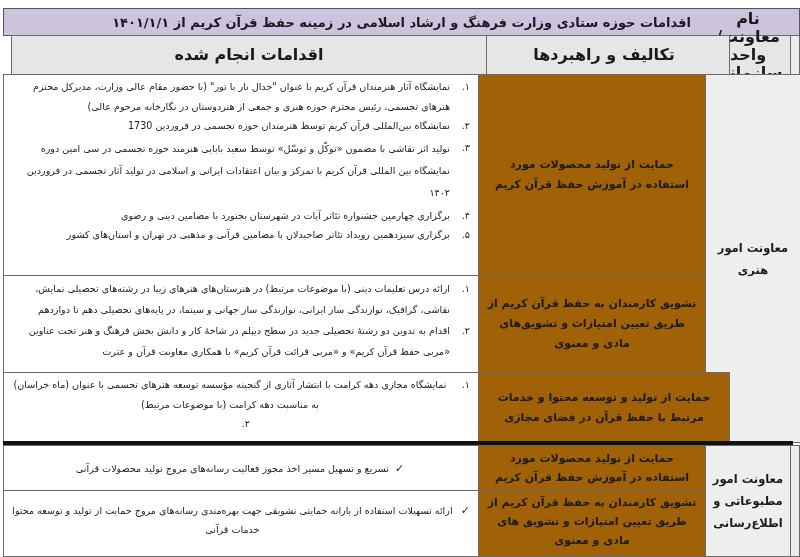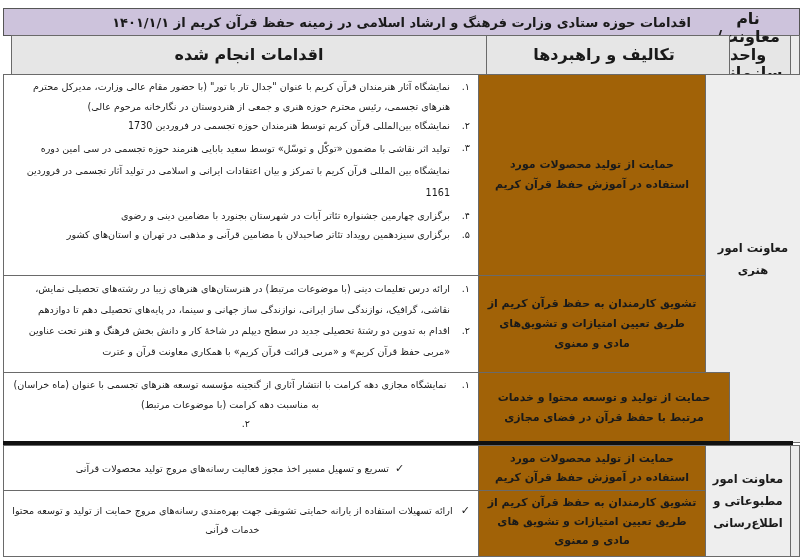--- a/index.html
+++ b/index.html
@@ -48,21 +48,21 @@
     <li>
         <span class="num">۱.</span>
         <span class="txt">نمایشگاه آثار هنرمندان قرآن کریم با عنوان "جدال تار با تور" (با حضور مقام عالی وزارت، مدیرکل محترم هنرهای تجسمی، رئیس محترم حوزه هنری و جمعی از هنردوستان در نگارخانه مرحوم عالی)</span>
       </li>
     <li>
         <span class="num">۲.</span>
         <span class="txt">نمایشگاه بین‌المللی قرآن کریم توسط هنرمندان حوزه تجسمی در فروردین 1730</span>
       </li>
     <li style="margin:2px 0;">
         <span class="num">۳.</span>
-        <span class="txt" style="line-height:22px;">تولید اثر نقاشی با مضمون «توکّل و توسّل» توسط سعید بابایی هنرمند حوزه تجسمی در سی امین دوره نمایشگاه بین المللی قرآن کریم با تمرکز و بیان اعتقادات ایرانی و اسلامی در تولید آثار تجسمی در فروردین 1161</span>
+        <span class="txt" style="line-height:22px;">تولید اثر نقاشی با مضمون «توکّل و توسّل» توسط سعید بابایی هنرمند حوزه تجسمی در سی امین دوره نمایشگاه بین المللی قرآن کریم با تمرکز و بیان اعتقادات ایرانی و اسلامی در تولید آثار تجسمی در فروردین ۱۴۰۲</span>
       </li>
     <li>
         <span class="num">۴.</span>
         <span class="txt">برگزاری چهارمین جشنواره تئاتر آیات در شهرستان بجنورد با مضامین دینی و رضوی</span>
       </li>
     <li>
         <span class="num">۵.</span>
         <span class="txt">برگزاری سیزدهمین رویداد تئاتر صاحبدلان با مضامین قرآنی و مذهبی در تهران و استان‌های کشور</span>
       </li>
   </ol>

